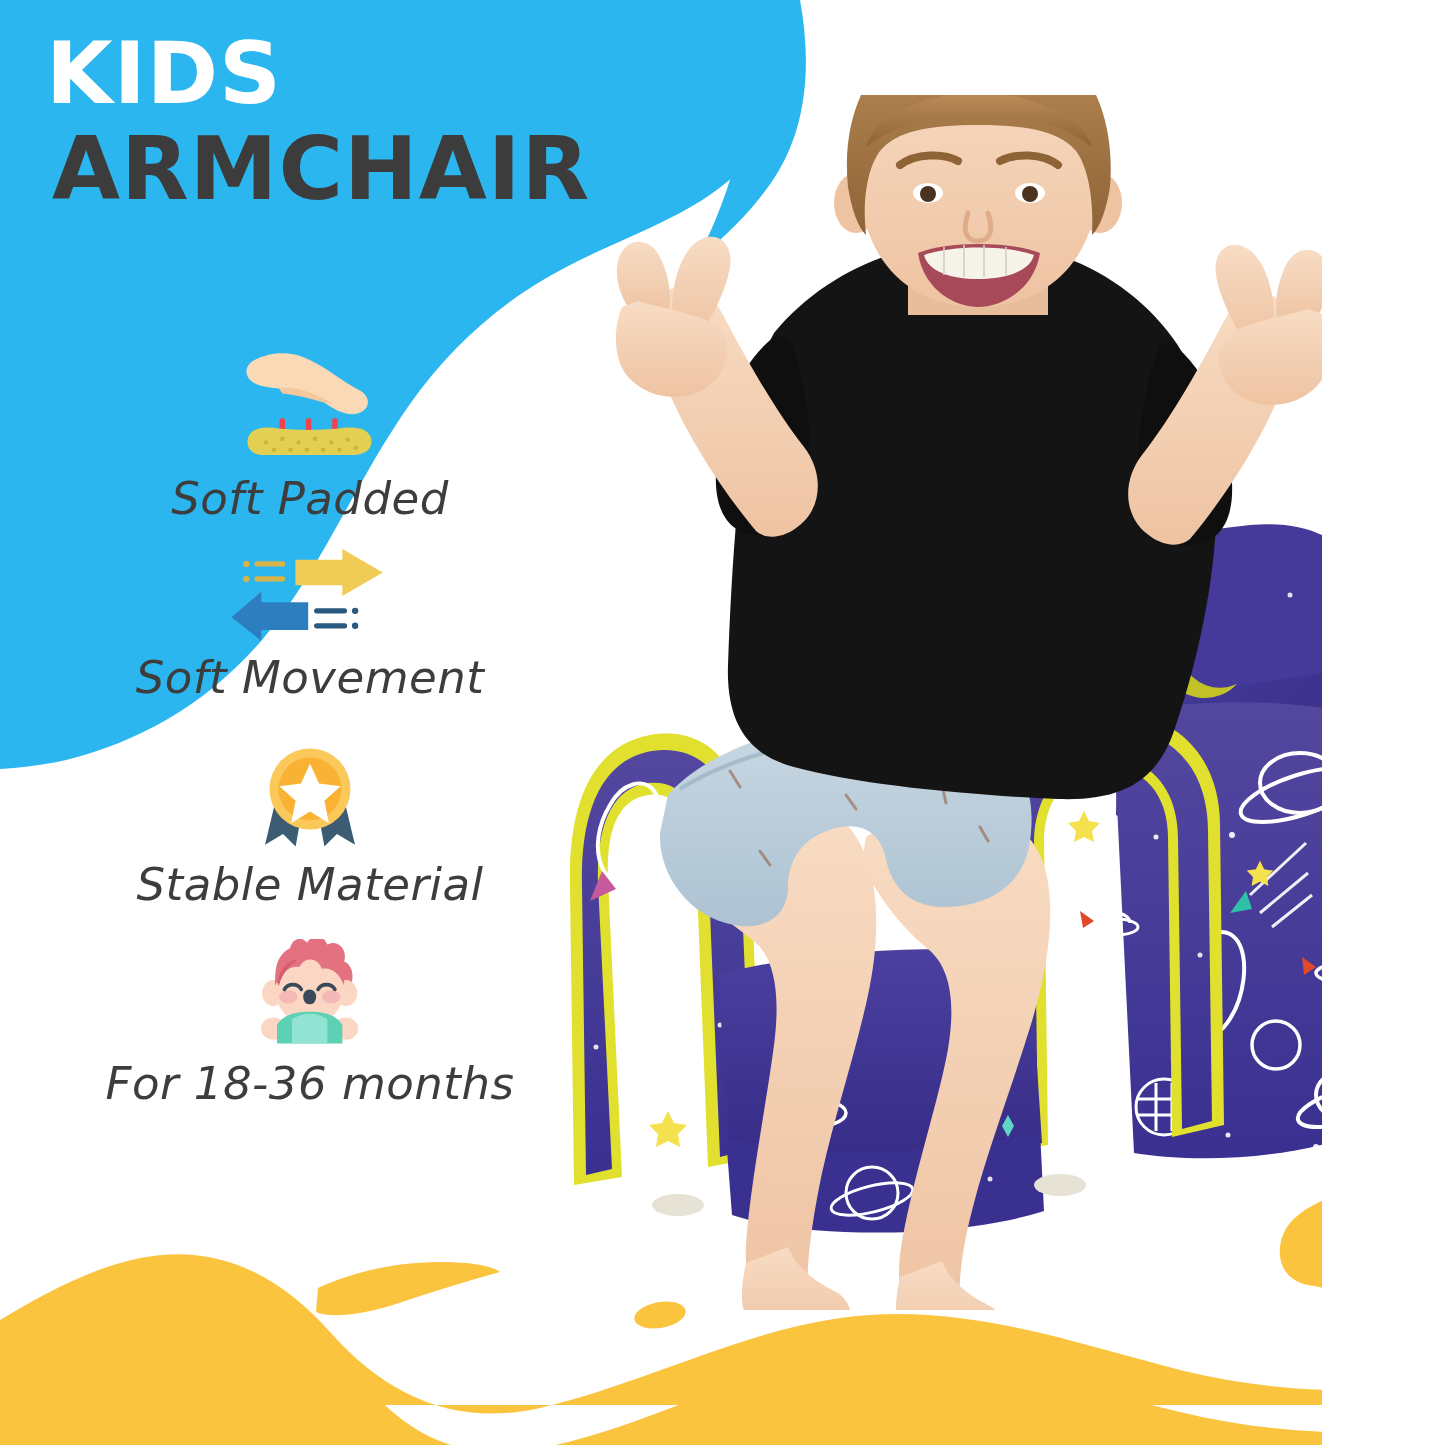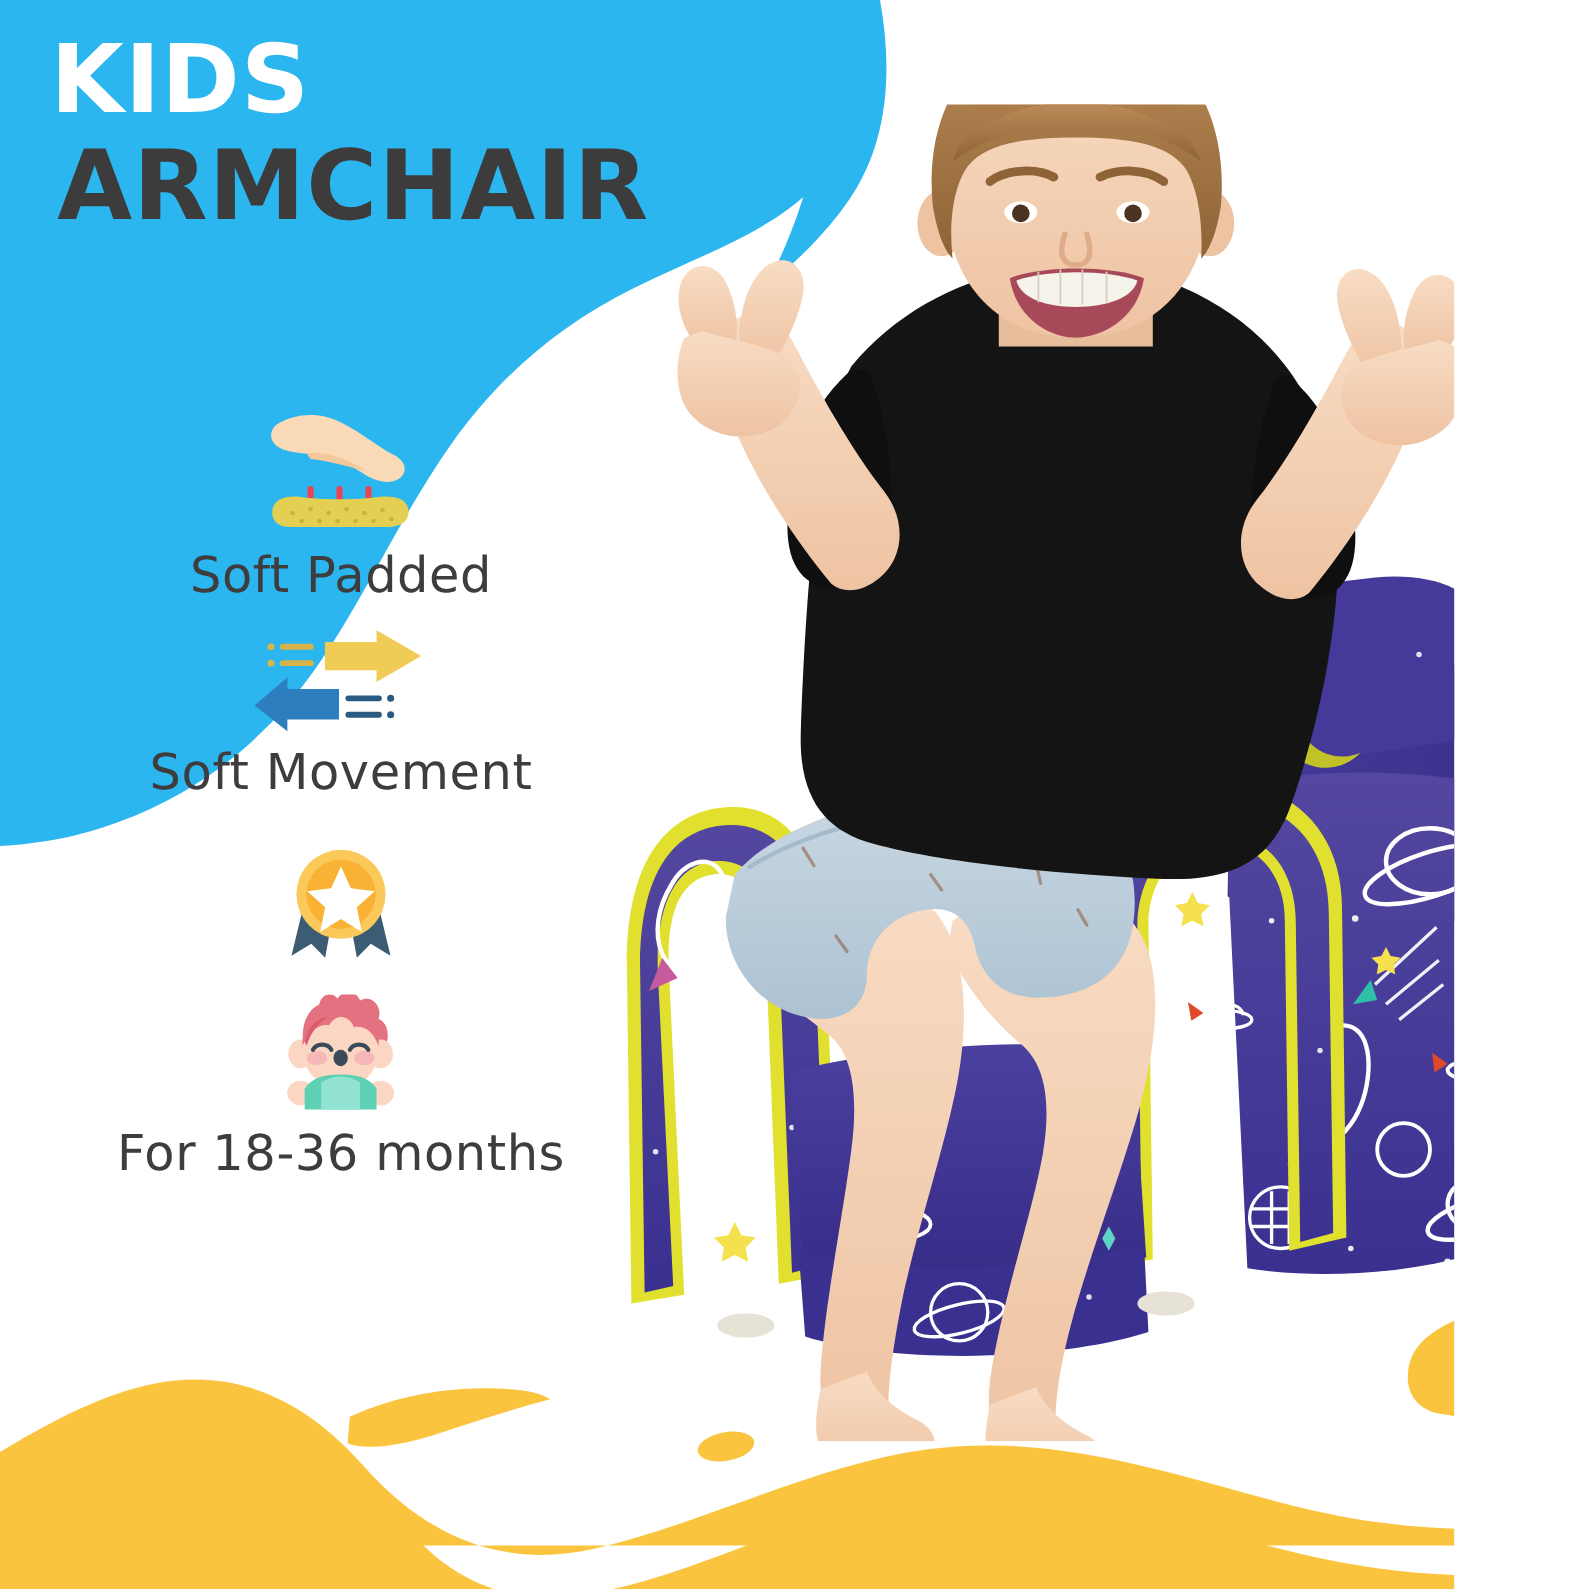--- a/index.html
+++ b/index.html
@@ -44,23 +44,24 @@
     line-height:1.02;
     letter-spacing:1px;
     color:#3c3c3c;
     margin:0;
     padding-left:12px;
   }
 
   
   .features{
     position:absolute;
-    left:0px;top:372px;
+    left:0px;top:348px;
     width:620px;
     z-index:4;
+    font-style:italic;
   }
   .feature{
     position:relative;
     width:620px;
     text-align:center;
   }
   .feature-icon{
     display:block;
     margin:0 auto;
     height:118px;
@@ -638,20 +639,21 @@
       <svg class="feature-icon" viewBox="0 0 120 120">
 
         <path fill="#3b5c72" d="M22,62 L10,112 L30,100 L44,114 L52,70 Z"></path>
         <path fill="#3b5c72" d="M98,62 L110,112 L90,100 L76,114 L68,70 Z"></path>
 
         <circle cx="60" cy="50" r="45" fill="#fbc85a"></circle>
         <circle cx="60" cy="50" r="35" fill="#f9b233"></circle>
 
         <path fill="#ffffff" d="M60,22 L70,44 L94,47 L76,63 L81,88 L60,75 L39,88 L44,63 L26,47 L50,44 Z"></path>
       </svg>
+      <span class="feature-label">Stable Material</span>
     </div>
 
     <div class="feature" id="feature-3">
       <svg class="feature-icon" viewBox="0 0 130 120">
 
         <path fill="#e4717f" d="M30,52
                  C24,30 34,14 44,10
                  C46,0 56,-4 62,4
                  C68,-6 80,-4 84,6
                  C94,0 106,10 102,24

